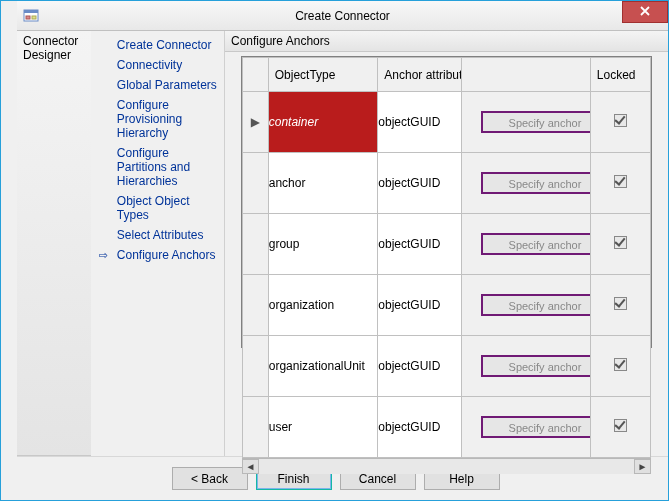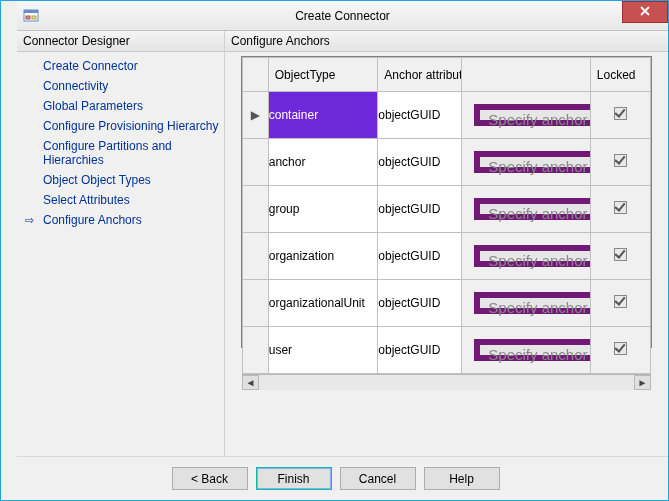--- a/index.html
+++ b/index.html
@@ -31,21 +31,21 @@
     font-size: 13px; font-weight: bold;
     border: 1px solid #a03030;
     z-index: 2; margin-top:-8px;
   }
   .body-area {
     flex: 1; display: flex; padding: 0; margin: 0;
   }
   .side-panel {
     width: 208px; border-right: 1px solid #d0d0d0;
     background: #f0f0f0;
-    display: flex; flex-direction: column;
+    display: flex; flex-direction: row;
   }
   .panel-header {
     background: linear-gradient(#f4f4f4,#e4e4e4);
     border-bottom: 1px solid #c8c8c8;
     padding: 3px 6px; font-size: 12px;
   }
   .nav-list { padding: 4px 0 4px 10px; }
   .nav-item {
     padding: 3px 4px 3px 16px; color: #003399;
     position: relative; cursor: pointer;
@@ -81,35 +81,35 @@
     background: #f0f0f0; font-weight: normal; text-align: left;
     padding: 3px 6px; height: 34px; vertical-align: middle;
   }
   .col-rowhdr { width: 24px; }
   .col-obj { width: 102px; }
   .col-anch { width: 78px; }
   .col-btn { width: 120px; }
   .col-lock { width: 56px; }
   .rowhdr-cell { background: #f0f0f0; text-align:center; font-size:11px; color:#555;}
   .cell { padding: 3px 6px; background: #fff; }
-  .cell.selected { background: #6d28d9; color: #fff; }
+  .cell.selected { background: #b91c1c; color: #fff; font-style: italic; }
   .locked-cell { background:#f0f0f0; text-align:center; vertical-align: middle;}
   .chk {
     display:inline-block; width:13px; height:13px; border:1px solid #888; background:#e8e8e8;
     position:relative;
   }
   .chk::after{
     content:""; position:absolute; left:2px; top:-1px; width:4px; height:8px;
     border:solid #555; border-width:0 2px 2px 0; transform:rotate(40deg);
   }
   .spec-btn {
     display:block; width:100%; height:22px; line-height:20px;
     background:#e6e6e6; color:#888; text-align:center;
-    border:6px solid #701a75; font-size:15px;
-    margin: 12px;
+    border:2px solid #701a75; font-size:11px;
+    margin: 19px;
   }
   .grid-filler { flex:1; background:#000; }
   .hscroll {
     height:17px; background:#e8e8e8; border-top:1px solid #b8b8b8;
     display:flex; align-items:center; justify-content:space-between;
   }
   .hscroll .arrow { width:17px; height:15px; display:flex;align-items:center;justify-content:center;background:#e0e0e0;border:1px solid #b8b8b8;font-size:10px;color:#444;}
   .button-row {
     height: 44px; display:flex; justify-content:center; align-items:center;
     gap: 8px; padding-right: 14px; border-top: 1px solid #d8d8d8;

